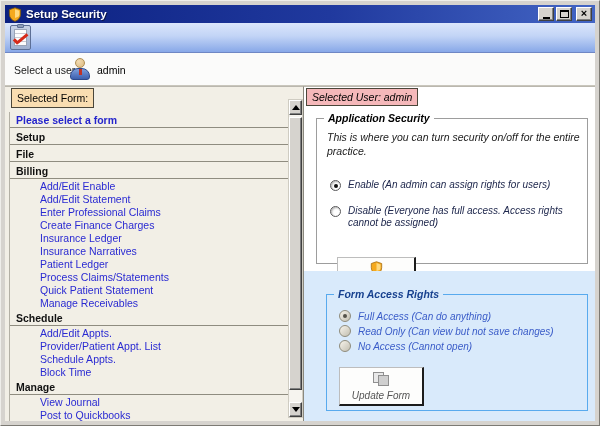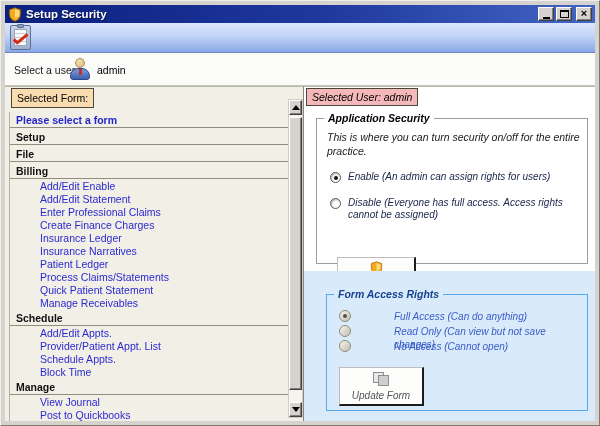--- a/index.html
+++ b/index.html
@@ -74,38 +74,38 @@
     box-shadow:inset -1px -1px 0 #808080;}
   
   .right-panel{position:absolute;left:298px;top:0;right:0;height:100%;background:#fff;
     border-left:1px solid #8a887e;border-top:1px solid #bab7ae;overflow:hidden;font-style:italic;}
   .user-chip{position:absolute;left:2px;top:1px;background:#f5b8ba;border:1px solid #4a463a;
     font-size:10.5px;color:#000;padding:2px 5px;z-index:2;}
   .fieldset{position:absolute;border:1px solid #9d9d9d;}
   .fs-appsec{left:12px;top:31px;width:272px;height:146px;background:#fff;}
   .fs-label{position:absolute;top:-7px;left:7px;background:#fff;padding:0 4px;font-weight:bold;font-size:10.5px;color:#000;white-space:nowrap;}
   .desc{position:absolute;left:10px;top:11px;width:254px;font-size:10.5px;color:#1a1a1a;line-height:14px;}
-  .opt{position:absolute;left:13px;display:flex;align-items:flex-start;}
+  .opt{position:absolute;left:13px;display:flex;align-items:flex-start;margin-top:8px;}
   .radio{width:11px;height:11px;border-radius:50%;border:1px solid #58585a;background:#fff;
     box-shadow:inset 1px 1px 2px rgba(0,0,0,.3);position:relative;flex:0 0 auto;margin-top:1px;}
   .radio.checked::after{content:"";position:absolute;left:3px;top:3px;width:4px;height:4px;border-radius:50%;background:#111;}
   .opt .olbl{font-size:10px;color:#20294e;margin-left:7px;line-height:12px;}
   .opt-enable{top:52px;}
   .opt-disable{top:78px;}
   .opt-disable .olbl{width:240px;}
   .btn3d{position:absolute;background:#fdfdfc;text-align:center;
     border-top:1px solid #bdbdbd;border-left:1px solid #bdbdbd;
     border-right:2px solid #1c1c1c;border-bottom:2px solid #1c1c1c;cursor:default;}
   .btn-practice{left:20px;top:138px;width:79px;height:34px;}
   .btn-practice .blbl{font-size:10px;color:#000;margin-top:2px;}
   .btn-shield{width:13px;height:14px;margin:3px auto 0;}
   .right-bottom{position:absolute;left:0;top:184px;right:0;bottom:0;background:#d9eafb;}
   .fs-access{left:22px;top:23px;width:262px;height:117px;border:1px solid #58aaee;}
   .fs-access .fs-label{background:#d9eafb;color:#17418f;}
-  .gopt{position:absolute;left:12px;display:flex;align-items:flex-start;gap:36px;}
+  .gopt{position:absolute;left:12px;display:flex;align-items:flex-start;}
   .gradio{width:12px;height:12px;border-radius:50%;border:1px solid #8f8c7c;
     background:linear-gradient(135deg,#f7f4ec,#c2beb0);position:relative;flex:0 0 auto;}
   .gradio.checked::after{content:"";position:absolute;left:3px;top:3px;width:4px;height:4px;border-radius:50%;background:#54524a;}
   .gopt .olbl{font-size:10px;color:#3a5cc8;margin-left:7px;line-height:13px;}
   .gopt-full{top:15px;}
   .gopt-read{top:30px;}
   .gopt-no{top:45px;}
   .btn-form{left:12px;top:72px;width:85px;height:39px;}
   .btn-form .blbl{font-size:10px;color:#555;margin-top:3px;}
   .copyicon{position:relative;width:17px;height:15px;margin:4px auto 0;}

